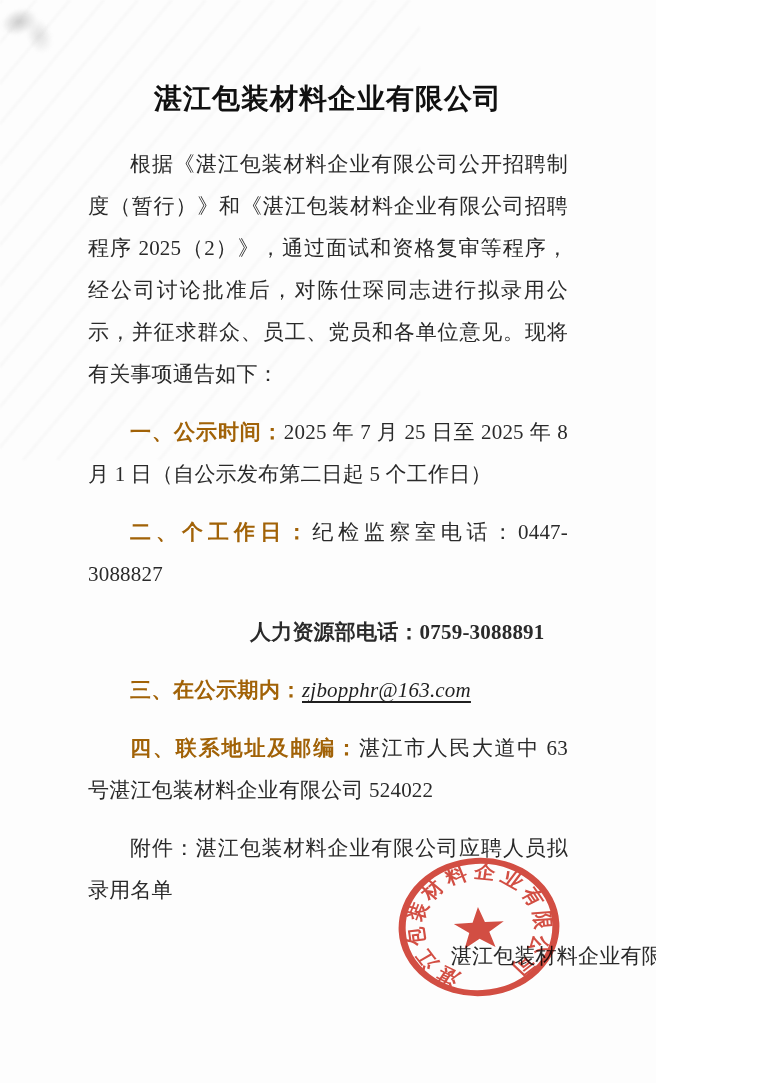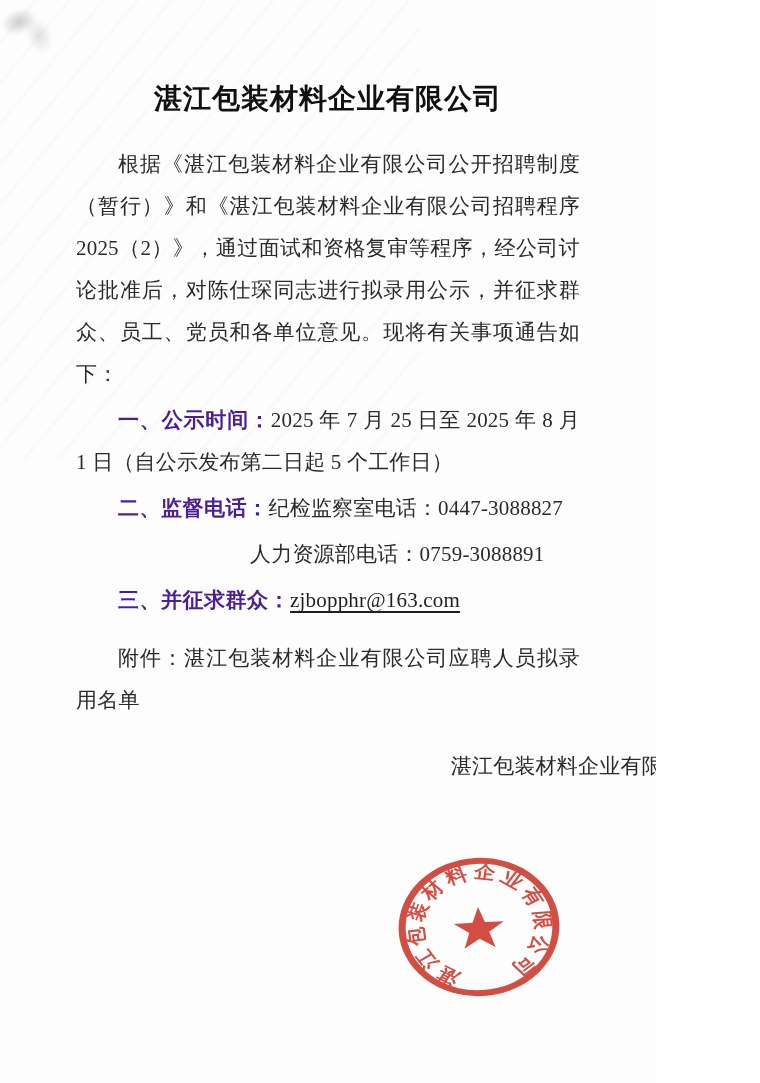--- a/index.html
+++ b/index.html
@@ -46,33 +46,34 @@
   }
   .title-block { text-align: center; margin-bottom: 22px; }
   .title-line {
     font-size: 28px;
     line-height: 45px;
     font-weight: bold;
     color: #101010;
     letter-spacing: 1px;
     text-align: center;
   }
-  p { margin: 4px; }
+  p { margin: 16px; }
   .para { text-indent: 2em; }
   .label {
     font-family: "Liberation Sans", "DejaVu Sans", sans-serif;
     font-weight: bold;
-    color: #4c1d95;
+    color: #a16207;
     letter-spacing: 0.5px;
   }
-  .cont-line { margin-left: 178px; }
+  .cont-line { margin-left: 178px; font-weight: bold; }
   .email {
     text-decoration: underline;
     text-underline-offset: 4px;
     color: #1f1f1f;
+    font-style: italic;
   }
   .attachment { text-indent: 2em; margin-top: 16px; }
   .signature-block {
     margin-top: 24px;
     margin-left: 366px;
     width: 280px;
     text-align: center;
   }
   .signature-line { line-height: 42px; }
   .seal {
@@ -101,25 +102,26 @@
   <div class="content">
 
     <div class="title-block">
       <div class="title-line">湛江包装材料企业有限公司</div>
     </div>
 
     <p class="para">根据《湛江包装材料企业有限公司公开招聘制度（暂行）》和《湛江包装材料企业有限公司招聘程序 2025（2）》，通过面试和资格复审等程序，经公司讨论批准后，对陈仕琛同志进行拟录用公示，并征求群众、员工、党员和各单位意见。现将有关事项通告如下：</p>
 
     <p class="para"><span class="label">一、公示时间：</span><span>2025 年 7 月 25 日至 2025 年 8 月 1 日（自公示发布第二日起 5 个工作日）</span></p>
 
-    <p class="para"><span class="label">二、监督电话：</span><span>纪检监察室电话：0447-3088827</span></p>
+    <p class="para"><span class="label">二、个工作日：</span><span>纪检监察室电话：0447-3088827</span></p>
     <p class="cont-line">人力资源部电话：0759-3088891</p>
 
-    <p class="para"><span class="label">三、并征求群众：</span><span class="email">zjbopphr@163.com</span></p>
+    <p class="para"><span class="label">三、在公示期内：</span><span class="email">zjbopphr@163.com</span></p>
 
+    <p class="para"><span class="label">四、联系地址及邮编：</span><span>湛江市人民大道中 63 号湛江包装材料企业有限公司 524022</span></p>
 
 
     <p class="attachment">附件：湛江包装材料企业有限公司应聘人员拟录用名单</p>
 
     <div class="signature-block">
       <div class="signature-line">湛江包装材料企业有限公司</div>
     </div>
 
   </div>
 

